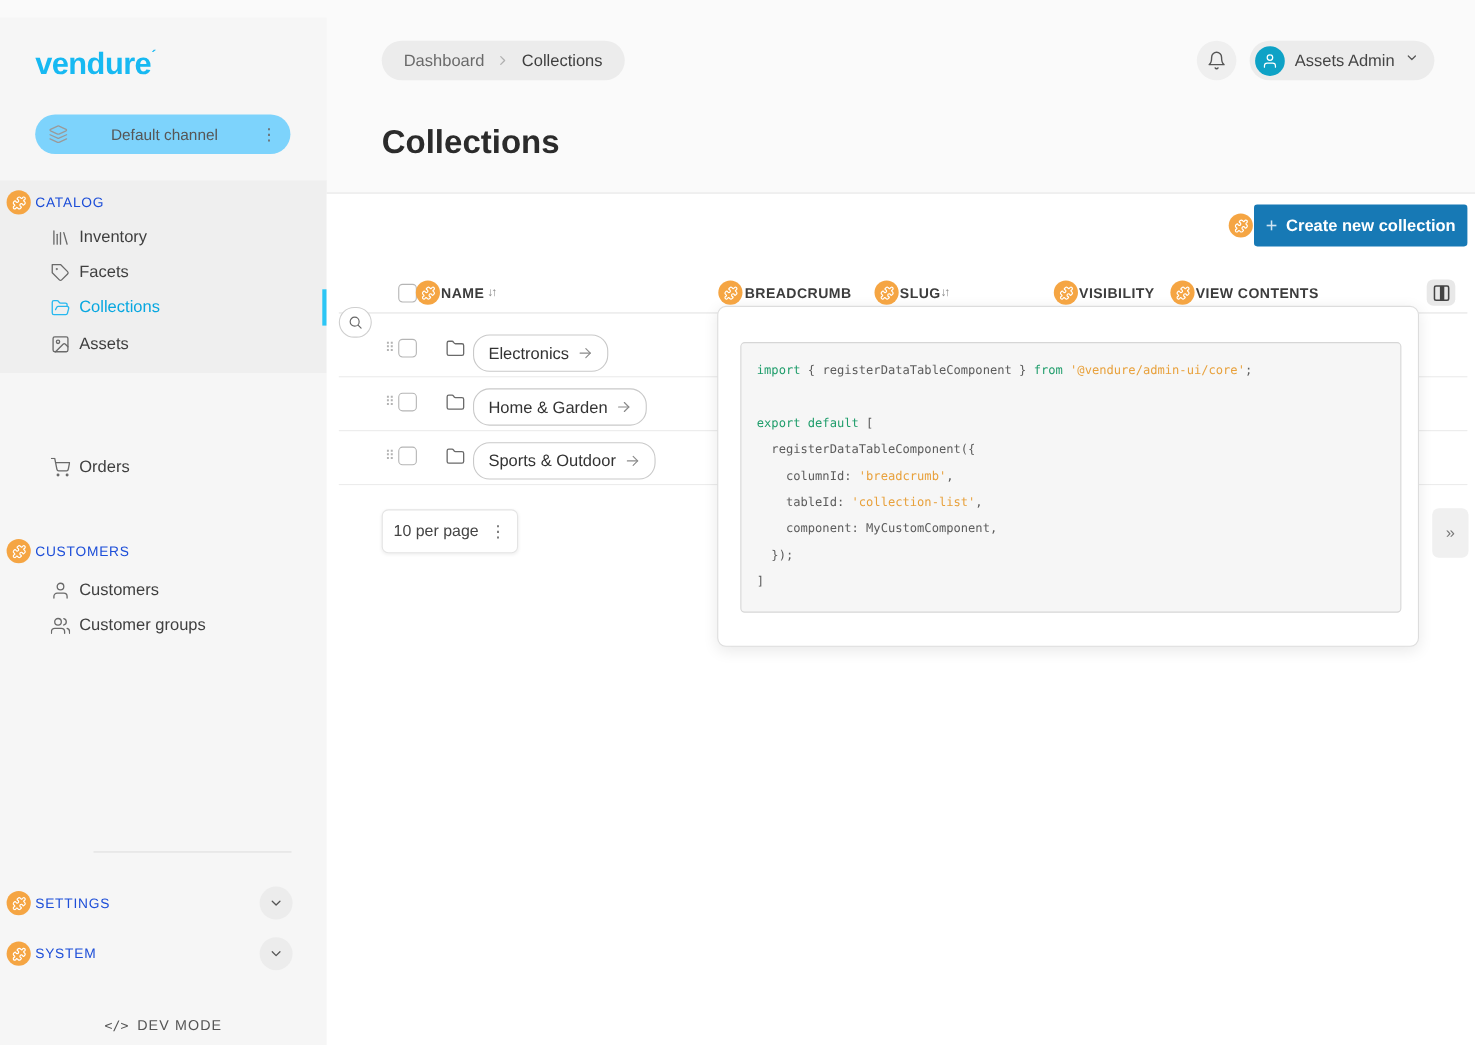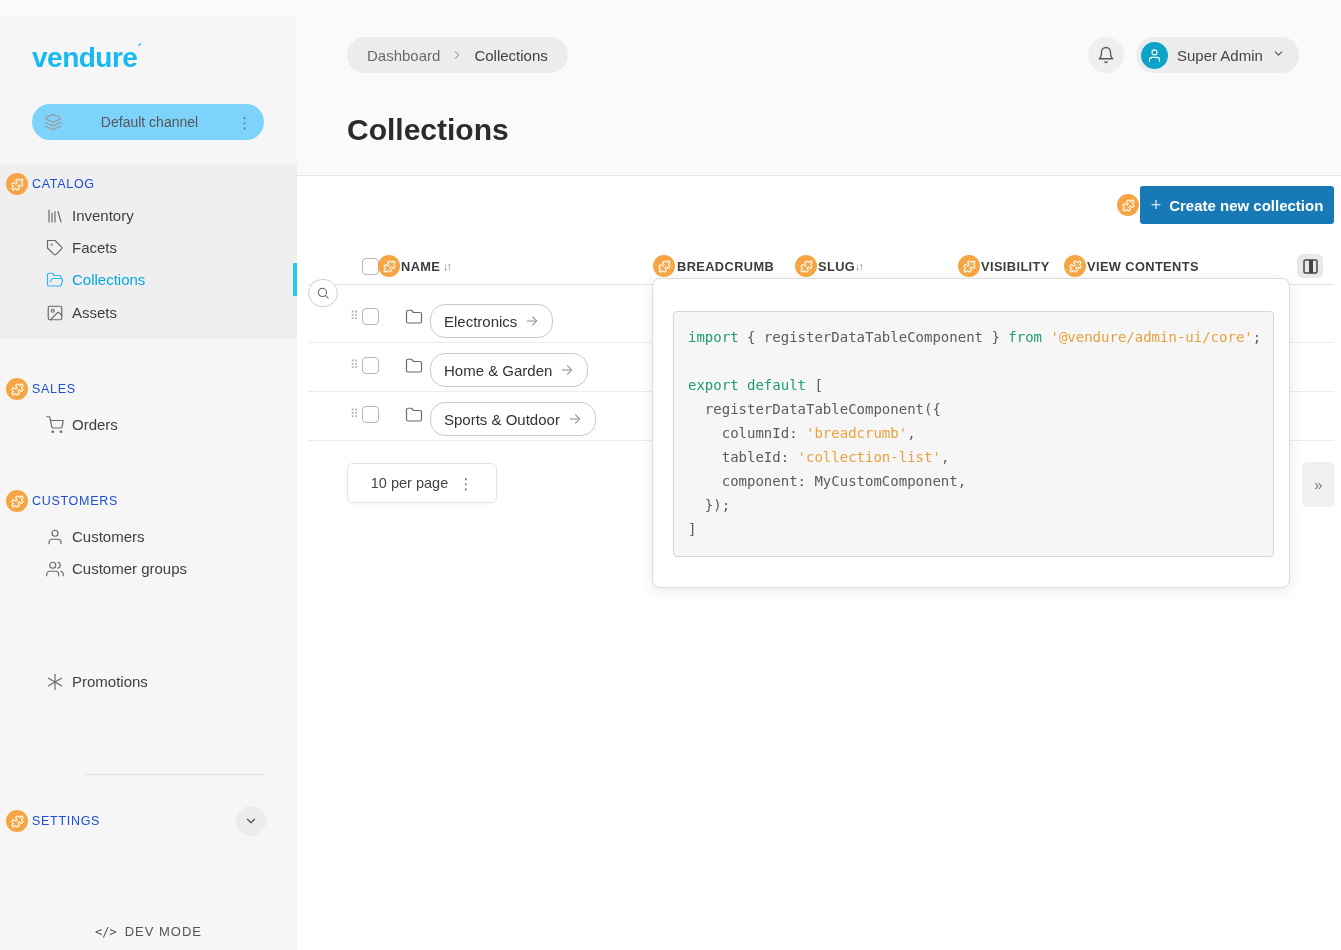--- a/index.html
+++ b/index.html
@@ -66,27 +66,27 @@
 
   .row { position:absolute; left:0; width:1044px; height:49px; }
   .row .drag { position:absolute; left:53px; top:16px; color:#b3b3b3; font-size:12px; cursor:grab; }
   .row .checkbox { position:absolute; left:65px; top:15px; }
   .row .folder { position:absolute; left:108px; top:15px; width:18px; height:18px; stroke:#6a6a6a; fill:none; stroke-width:1.6; stroke-linecap:round; stroke-linejoin:round; }
   .name-pill { position:absolute; left:133px; top:11px; height:28px; border:1px solid #c9c9c9; border-radius:15px; display:flex; align-items:center; padding:16px 13px; gap:8px; background:#fff; cursor:pointer; }
   .name-pill .nm { font-size:15px; color:#333; }
   .name-pill svg { width:14px; height:14px; stroke:#8a8a8a; fill:none; stroke-width:1.8; stroke-linecap:round; stroke-linejoin:round; }
   .row-line { position:absolute; left:11px; width:1026px; height:1px; background:#ececec; }
 
-  .perpage { position:absolute; left:50px; top:463px; width:150px; height:40px; background:#fff; border:1px solid #e4e4e4; border-radius:6px; box-shadow:0 1px 3px rgba(0,0,0,.06); display:flex; align-items:center; justify-content:center; gap:10px; cursor:pointer; }
+  .perpage { position:absolute; left:50px; top:463px; width:124px; height:40px; background:#fff; border:1px solid #e4e4e4; border-radius:6px; box-shadow:0 1px 3px rgba(0,0,0,.06); display:flex; align-items:center; justify-content:center; gap:10px; cursor:pointer; }
   .perpage .t { font-size:14.5px; color:#454545; }
   .expand-btn { position:absolute; left:1005px; top:462px; width:33px; height:45px; background:#f0f0f0; border-radius:6px; display:flex; align-items:center; justify-content:center; font-size:15px; color:#777; cursor:pointer; }
 
   .popup { position:absolute; left:355px; top:278px; width:638px; height:310px; background:#fff; border:1px solid #ddd; border-radius:8px; box-shadow:0 3px 14px rgba(0,0,0,.09); z-index:4; }
   .codeblock { position:absolute; left:20px; top:32px; width:601px; height:246px; background:#f6f6f6; border:1px solid #d6d6d6; border-radius:4px; padding:13px 14px; overflow:hidden; }
-  .codeblock .cl { font-family:"DejaVu Sans Mono", monospace; font-size:14px; line-height:24px; white-space:pre; }
+  .codeblock .cl { font-family:"DejaVu Sans Mono", monospace; font-size:11px; line-height:24px; white-space:pre; }
   .tok-kw { color:#1f9d6b; }
   .tok-str { color:#e8a13c; }
   .tok-pl { color:#5c5c5c; }
 
   .hidden-defs { position:absolute; width:0; height:0; overflow:hidden; }
 </style>
 </head>
 <body>
 
 <svg class="hidden-defs" aria-hidden="true">
@@ -203,30 +203,20 @@
       <span class="lb">Collections</span>
     </div>
     <div class="nav-item" style="top:280px;">
       <svg class="ic">
           <use href="#i-image"></use>
         </svg>
       <span class="lb">Assets</span>
     </div>
     <div class="active-bar"></div>
 
-    <div class="sec-block" style="top:358px;">
-      <div class="sec-head">
-        <span class="badge">
-            <svg>
-              <use href="#i-puzzle"></use>
-            </svg>
-          </span>
-        <span class="t">SALES</span>
-      </div>
-    </div>
     <div class="nav-item" style="top:392px;">
       <svg class="ic">
           <use href="#i-cart"></use>
         </svg>
       <span class="lb">Orders</span>
     </div>
 
     <div class="sec-block" style="top:470px;">
       <div class="sec-head">
         <span class="badge">
@@ -243,44 +233,53 @@
         </svg>
       <span class="lb">Customers</span>
     </div>
     <div class="nav-item" style="top:536px;">
       <svg class="ic">
           <use href="#i-users"></use>
         </svg>
       <span class="lb">Customer groups</span>
     </div>
 
-    <div class="nav-item" style="top:649px;">
-      <svg class="ic">
-          <use href="#i-asterisk"></use>
-        </svg>
-      <span class="lb">Promotions</span>
-    </div>
 
     <div class="side-divider"></div>
 
     <div class="collapse-row" style="top:790px;">
       <div class="sec-head">
         <span class="badge">
             <svg>
               <use href="#i-puzzle"></use>
             </svg>
           </span>
         <span class="t">SETTINGS</span>
       </div>
       <span class="chev-btn">
           <svg>
             <use href="#i-chev-down"></use>
           </svg>
         </span>
     </div>
+    <div class="collapse-row" style="top:836px;">
+      <div class="sec-head">
+        <span class="badge">
+            <svg>
+              <use href="#i-puzzle"></use>
+            </svg>
+          </span>
+        <span class="t">SYSTEM</span>
+      </div>
+      <span class="chev-btn">
+          <svg>
+            <use href="#i-chev-down"></use>
+          </svg>
+        </span>
+    </div>
 
     <div class="devmode">
       <span class="code-g">&lt;/&gt;</span>
       <span class="t">DEV MODE</span>
     </div>
   </aside>
 
   <main class="main">
     <div class="content-bg"></div>
 
@@ -295,21 +294,21 @@
       <svg>
           <use href="#i-bell"></use>
         </svg>
     </div>
     <div class="gray-pill user-pill">
       <span class="avatar">
           <svg>
             <use href="#i-user"></use>
           </svg>
         </span>
-      <span class="nm">Super Admin</span>
+      <span class="nm">Assets Admin</span>
       <span class="chev"><svg>
             <use href="#i-chev-down"></use>
           </svg></span>
     </div>
 
     <h1 class="page-title">Collections</h1>
     <div class="h-divider"></div>
 
     <span class="badge badge-abs" style="left:820px;top:194px;">
         <svg>

